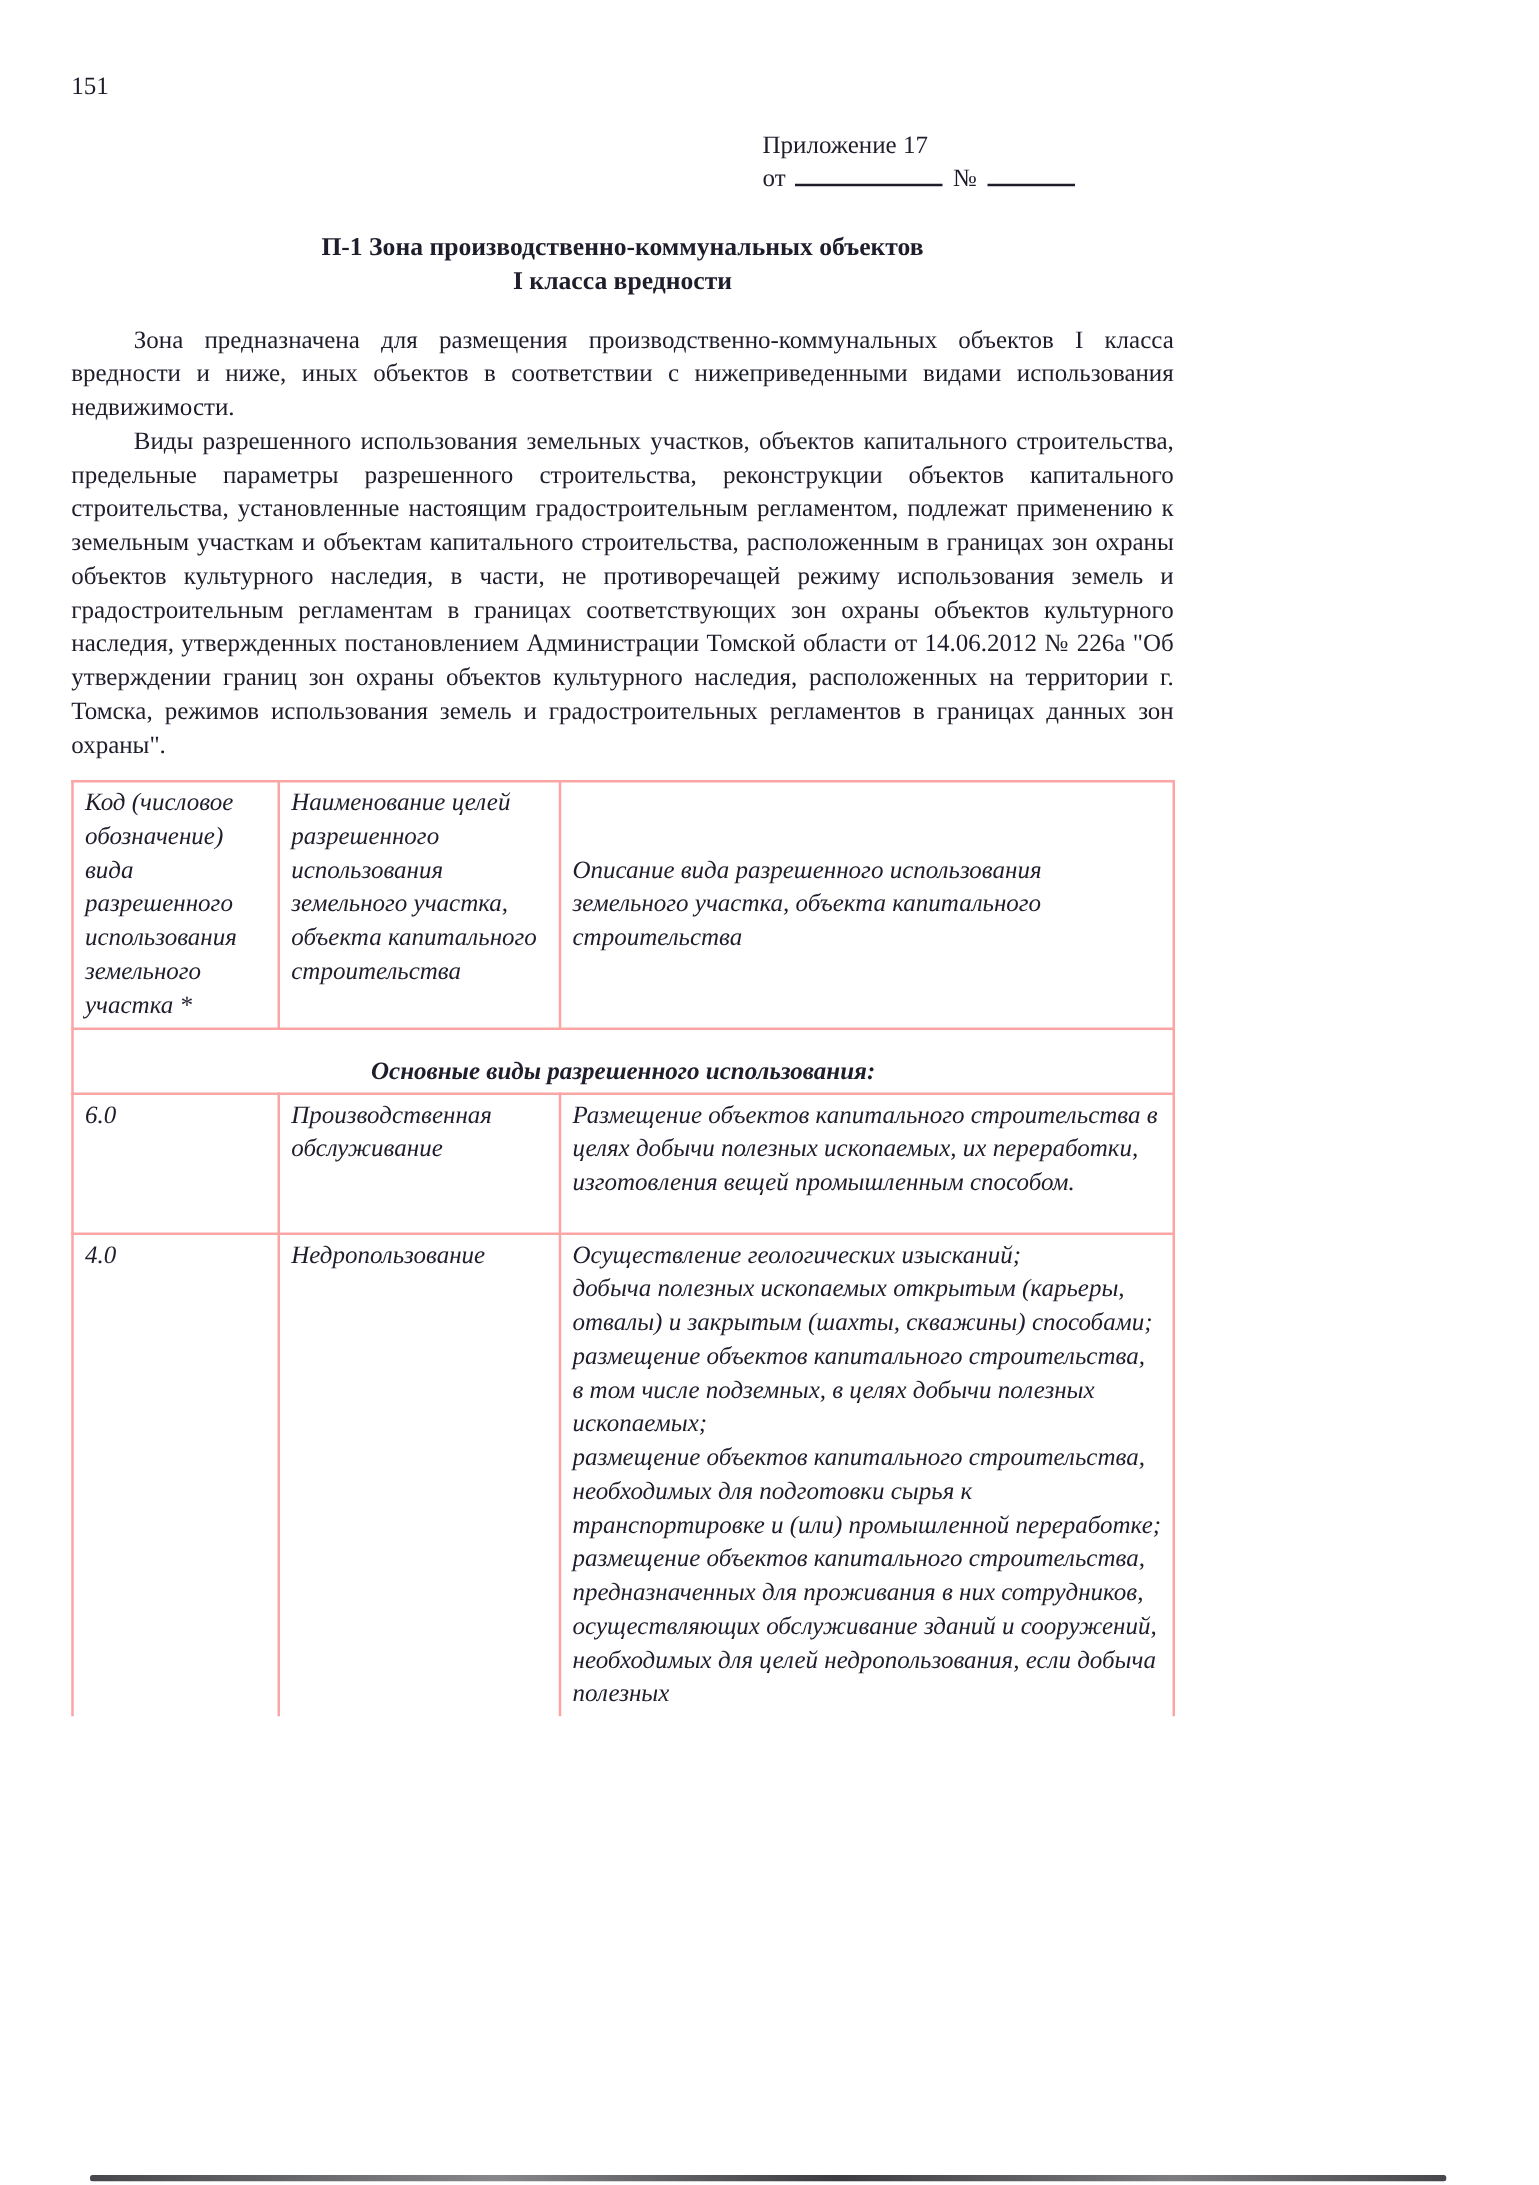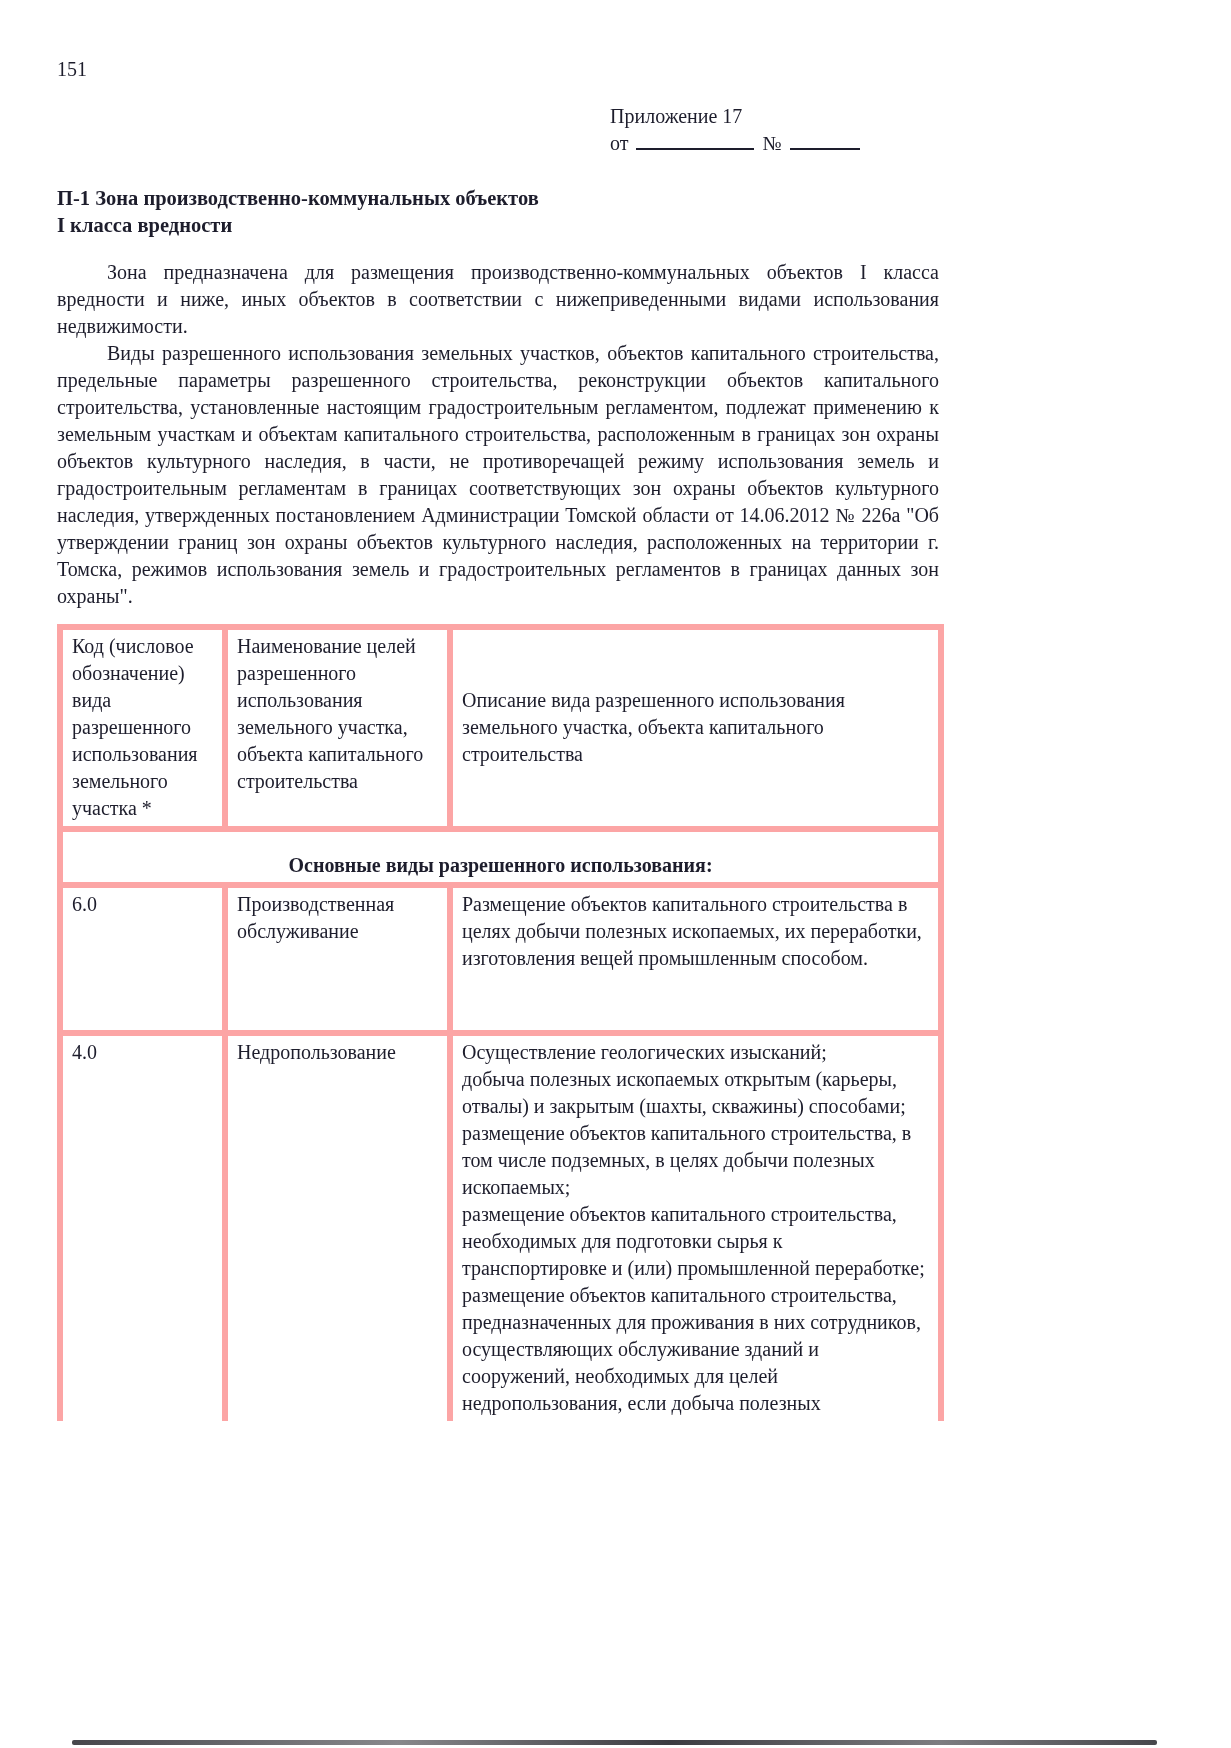--- a/index.html
+++ b/index.html
@@ -33,53 +33,54 @@
   .blank {
     display: inline-block;
     border-bottom: 2px solid #1d1d2c;
     height: 16px;
     vertical-align: baseline;
   }
   .blank-date { width: 118px; margin-left: 8px; margin-right: 8px; }
   .blank-number { width: 70px; margin-left: 8px; }
   .doc-title {
     margin-top: 28px;
-    text-align: left;
+    text-align: center;
     font-weight: bold;
     font-size: 20.5px;
     line-height: 27px;
   }
   .paras { margin-top: 20px; }
   .para {
     text-align: justify;
     text-indent: 50px;
   }
   .zone-table {
     margin-top: 14px;
     width: 881px;
     border-collapse: collapse;
     table-layout: fixed;
     font-size: 20px;
     line-height: 27px;
   }
   .zone-table th, .zone-table td {
-    border: 6px solid #fca5a5;
+    border: 2px solid #fca5a5;
     padding: 3px 9px 4px 9px;
     vertical-align: top;
     text-align: left;
     font-weight: normal;
+    font-style: italic;
   }
   .zone-table th.th-desc { vertical-align: middle; }
   .section-row td {
     text-align: center;
     font-weight: bold;
     padding-top: 20px;
     padding-bottom: 3px;
   }
-  .row-60 td { height: 148px; }
+  .row-60 td { height: 112px; }
   .desc-cell {
     text-align: justify;
     white-space: pre-line;
   }
   .row-last td { border-bottom: none; }
   .scan-edge {
     position: absolute;
     left: 72px;
     right: 74px;
     bottom: 3px;

